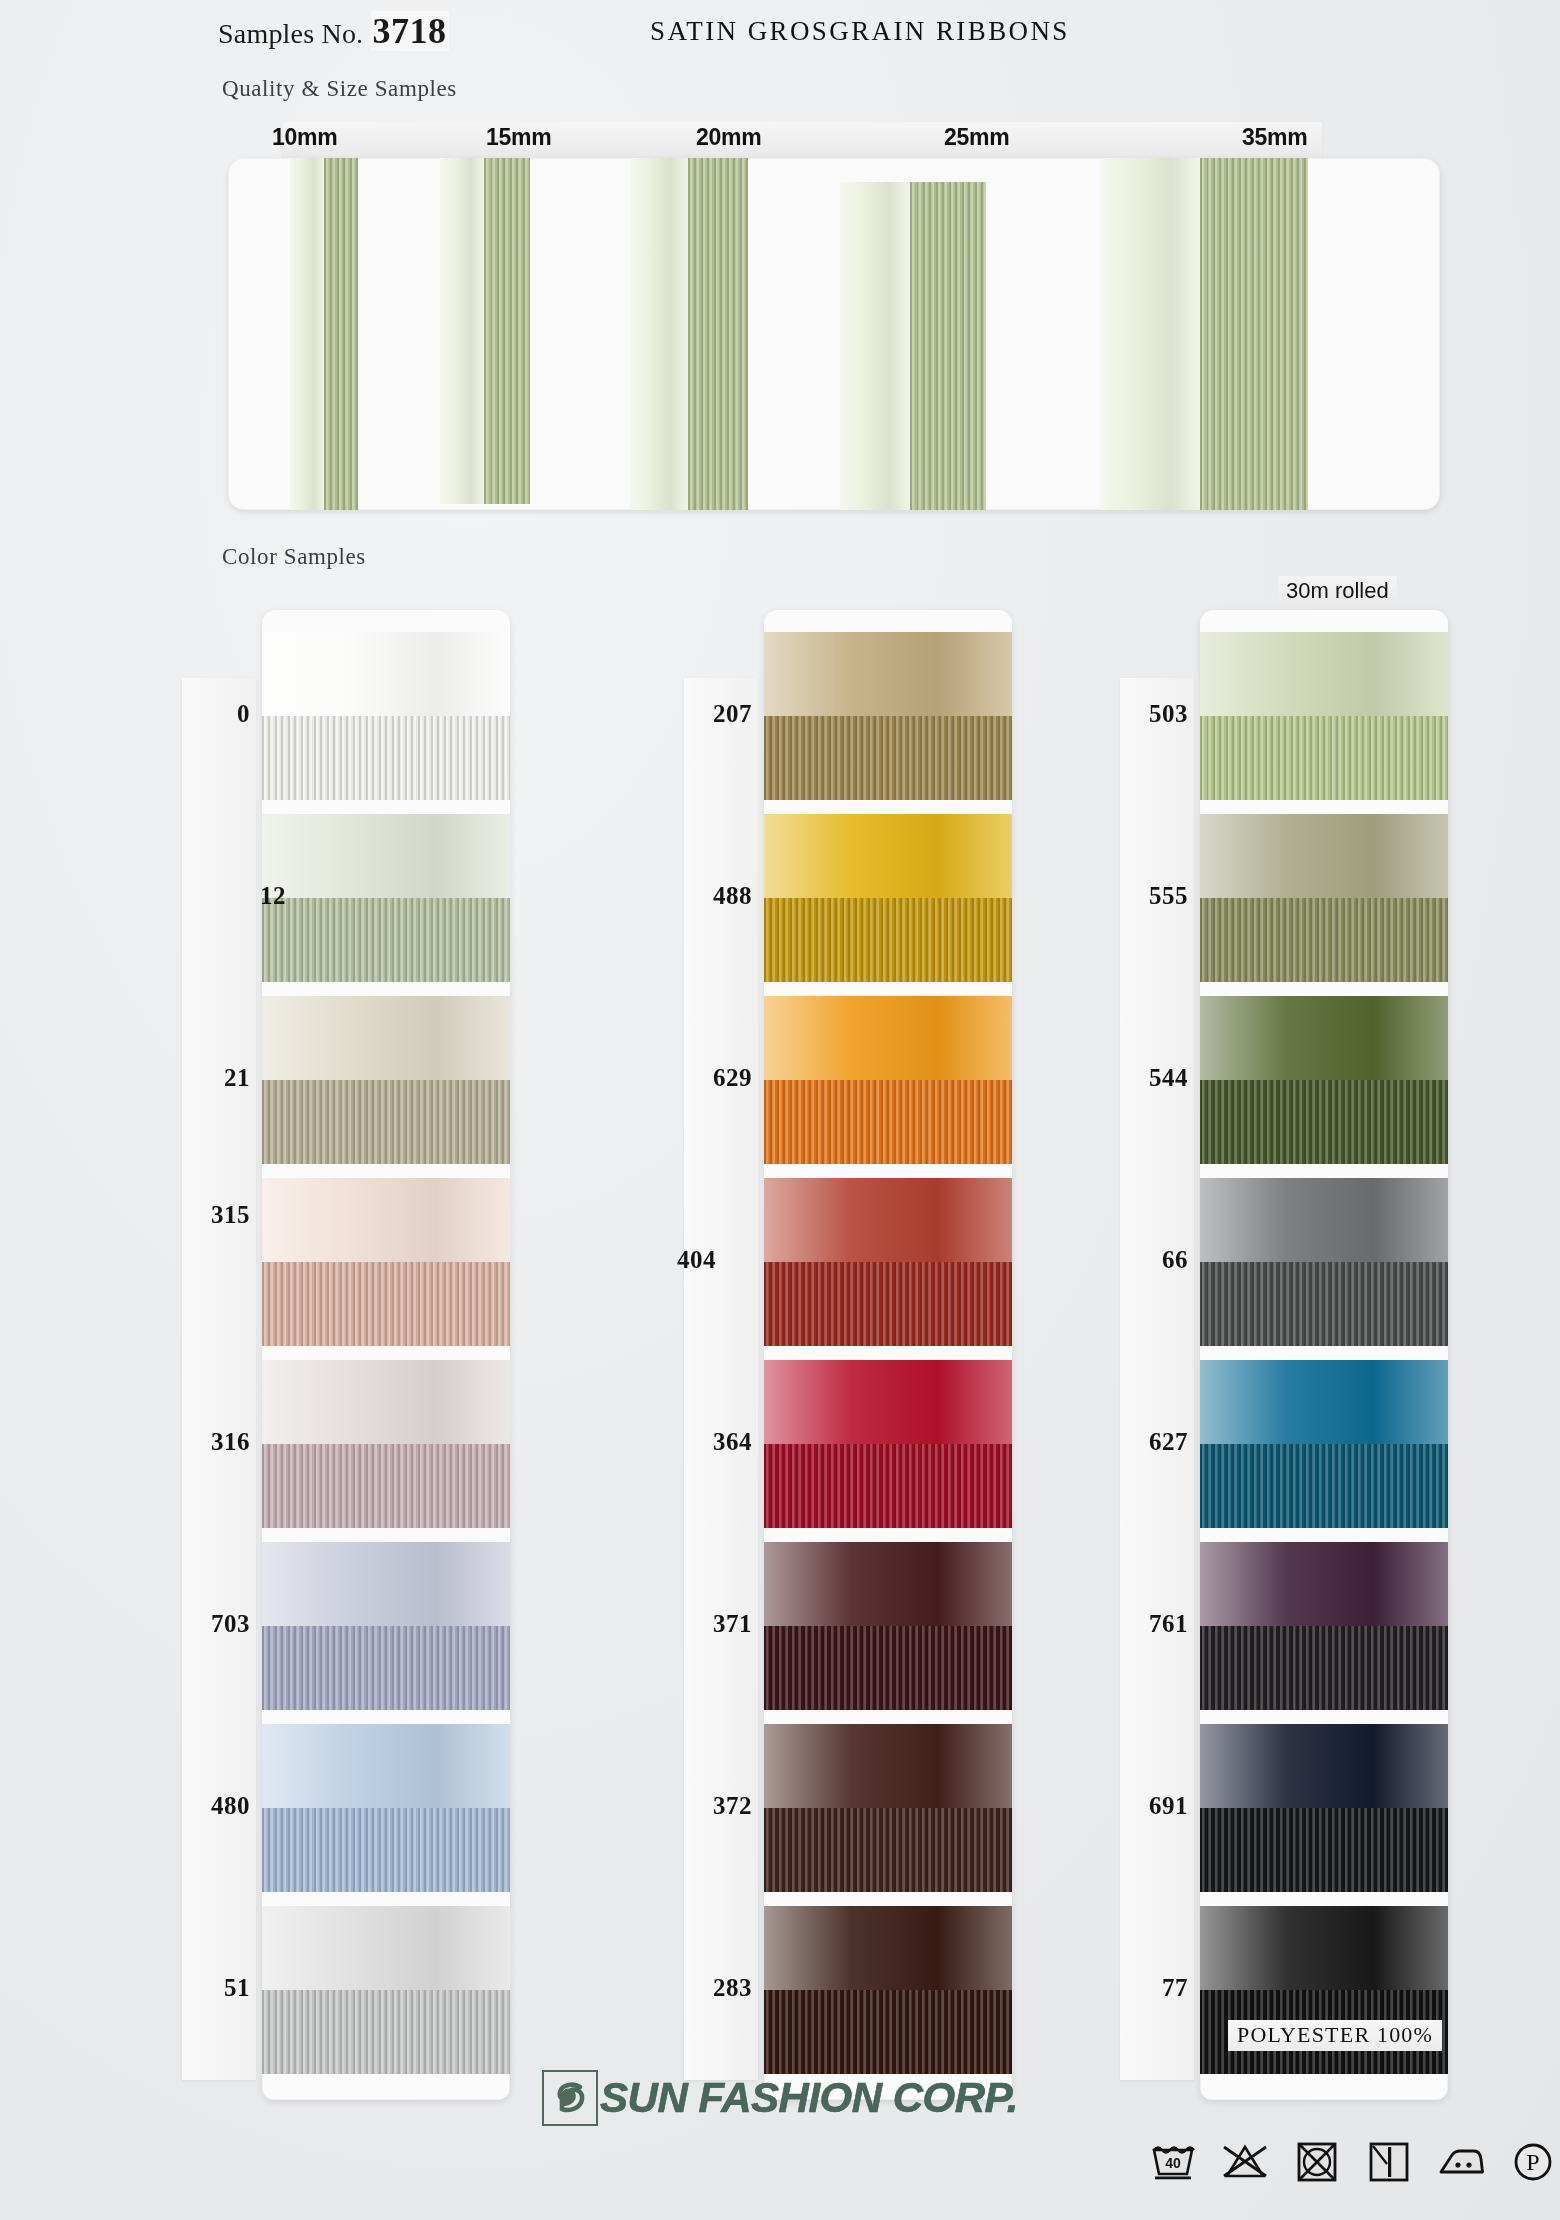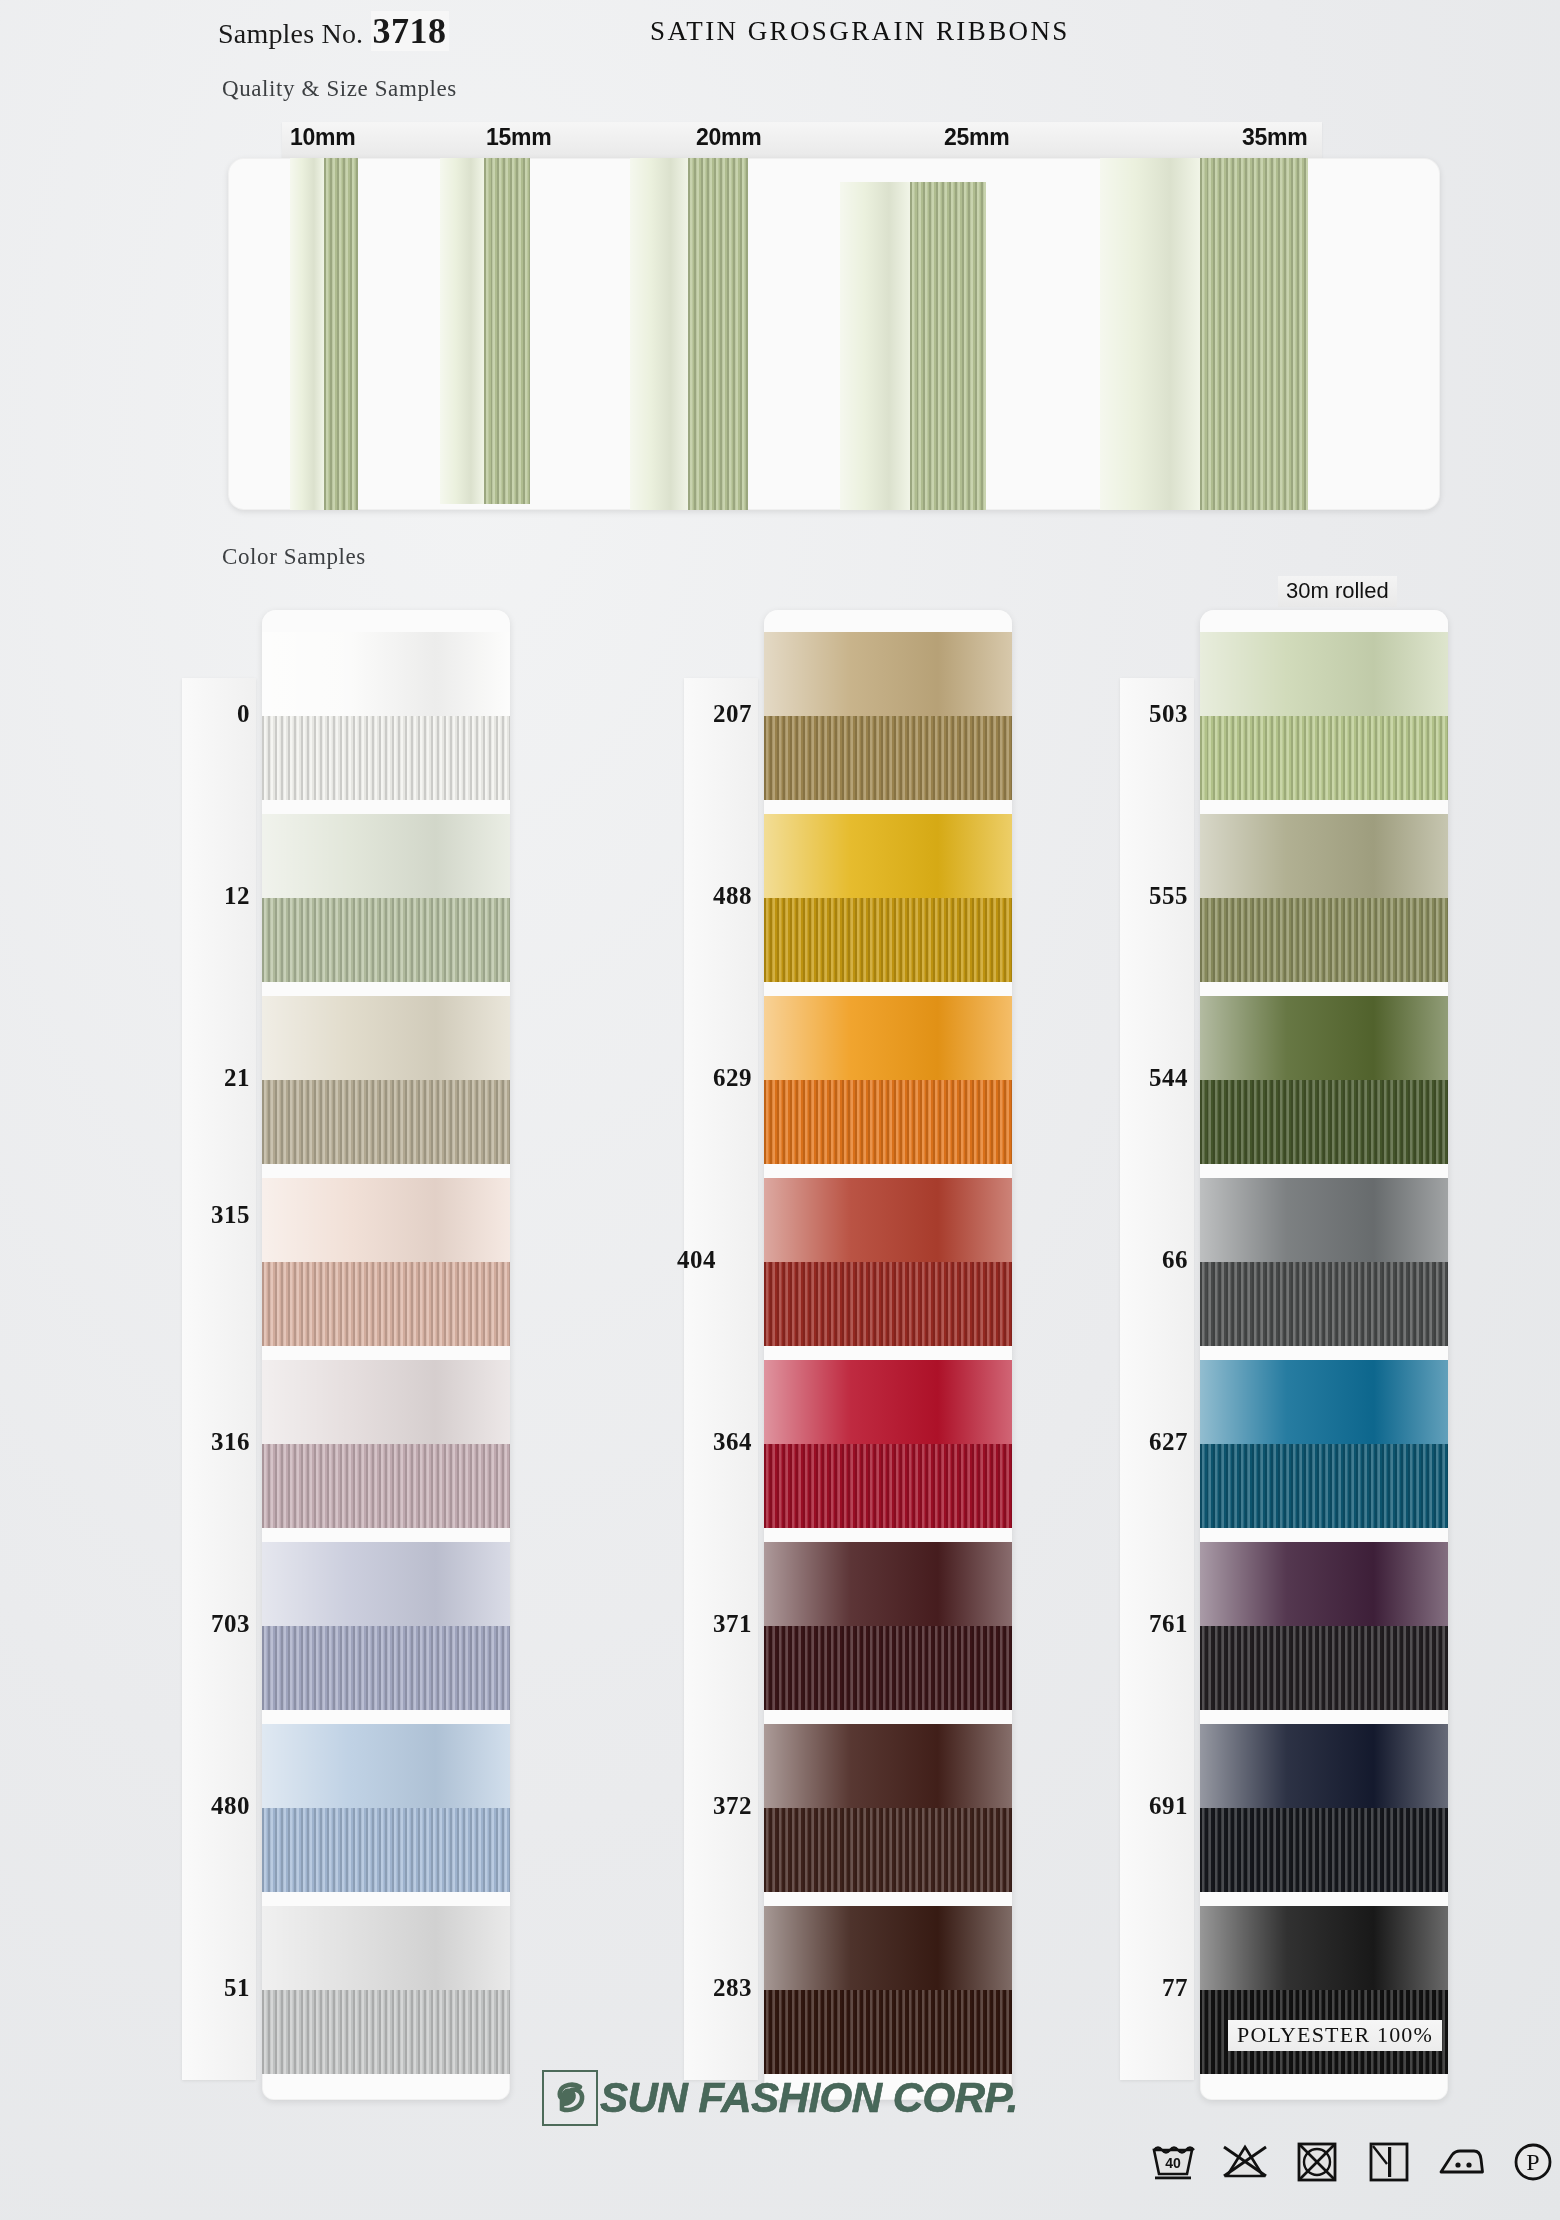--- a/index.html
+++ b/index.html
@@ -145,21 +145,21 @@
   <div class="hdr-article">
     <span>Samples No.</span>
     <span class="num">3718</span>
   </div>
   <div class="hdr-title">SATIN GROSGRAIN RIBBONS</div>
   <div class="lbl-quality">Quality &amp; Size Samples</div>
   <div class="lbl-color">Color Samples</div>
 
   <div class="size-tape"></div>
   <div id="size-labels">
-      <div class="size-lab" style="left: 290px;">10mm</div>
+      <div class="size-lab" style="left: 272px;">10mm</div>
       <div class="size-lab" style="left: 486px;">15mm</div>
       <div class="size-lab" style="left: 696px;">20mm</div>
       <div class="size-lab" style="left: 944px;">25mm</div>
       <div class="size-lab" style="left: 1242px;">35mm</div>
     </div>
 
   <div class="qpanel">
     <div id="quality-ribbons">
         <div class="qrib" style="left: 62px; top: 0px;">
           <div class="qsat" style="width: 34px; background: rgb(233, 239, 218); position: relative;">
@@ -278,21 +278,21 @@
               <div class="sat-sheen"></div>
             </div>
             <div class="sw-gro" style="background: rgb(201, 203, 203);">
               <div class="rib-tex"></div>
             </div>
           </div>
         </div>
       </div>
       <div class="numtape" style="left: 182px; top: 678px; height: 1402px;"></div>
       <div class="numlab" style="left: 182px; width: 68px; top: 700px;">0</div>
-      <div class="numlab" style="left: 182px; width: 68px; top: 882px;">12</div>
+      <div class="numlab" style="left: 182px; width: 68px; top: 882px; padding-left: 36px;">12</div>
       <div class="numlab" style="left: 182px; width: 68px; top: 1064px;">21</div>
       <div class="numlab" style="left: 182px; width: 68px; top: 1201px;">315</div>
       <div class="numlab" style="left: 182px; width: 68px; top: 1428px;">316</div>
       <div class="numlab" style="left: 182px; width: 68px; top: 1610px;">703</div>
       <div class="numlab" style="left: 182px; width: 68px; top: 1792px;">480</div>
       <div class="numlab" style="left: 182px; width: 68px; top: 1974px;">51</div>
       <div class="col" style="left: 764px; top: 610px;">
         <div class="col-panel" style="height: 1490px;">
           <div class="gap" style="height: 22px;"></div>
           <div class="swatch" style="height: 168px;">

